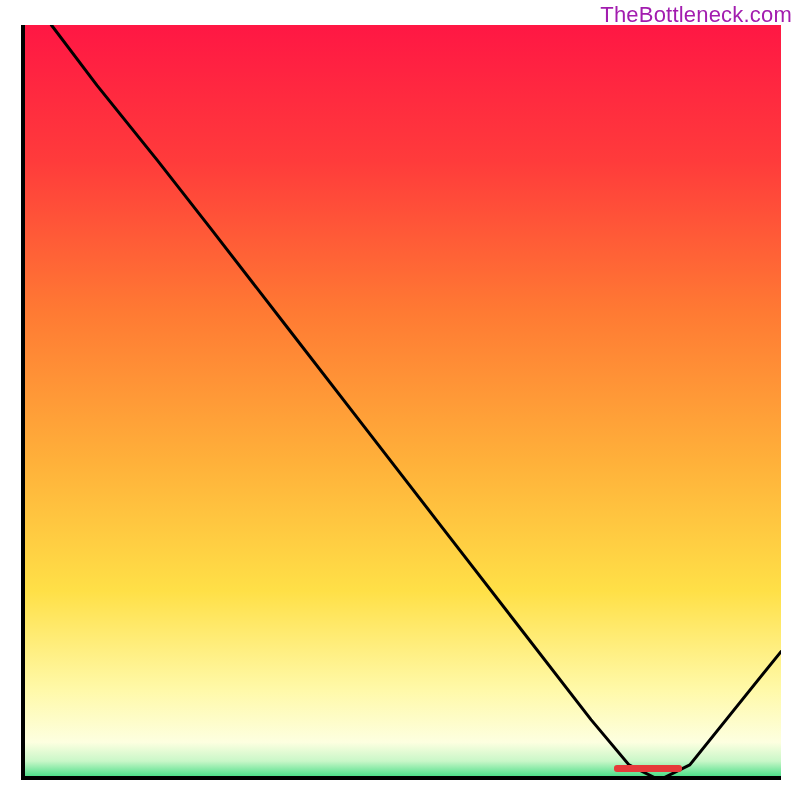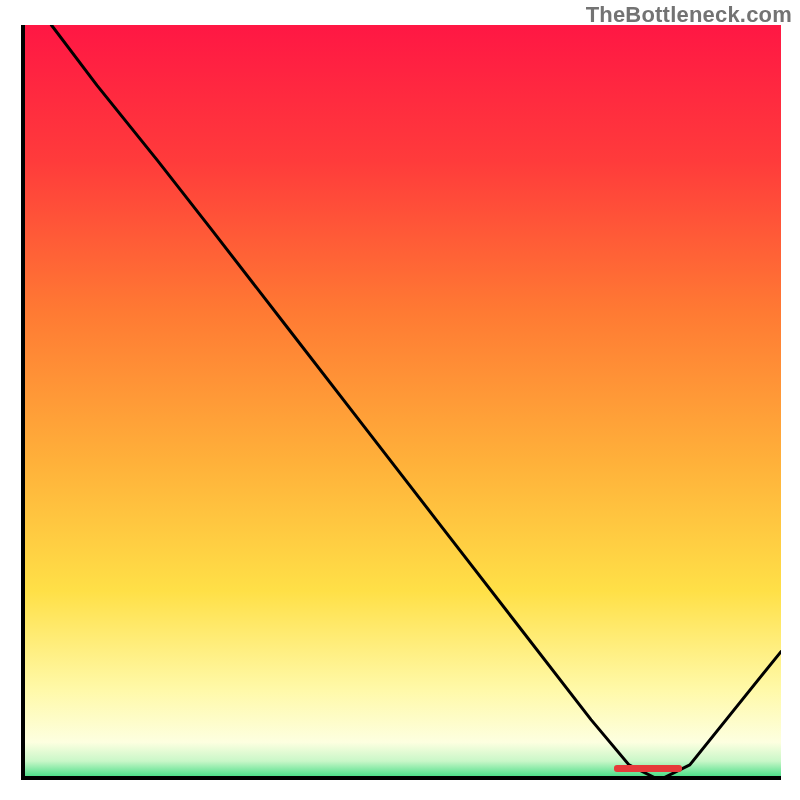--- a/index.html
+++ b/index.html
@@ -14,22 +14,22 @@
   .container {
     position: relative;
     width: 800px;
     height: 800px;
   }
   .watermark {
     position: absolute;
     top: 2px;
     right: 8px;
     font-size: 22px;
-    font-weight: 700;
-    color: #737373;
+    font-weight: 400;
+    color: #a21caf;
     letter-spacing: 0.2px;
   }
   .plot {
     position: absolute;
     left: 21px;
     top: 25px;
     width: 760px;
     height: 755px;
   }
   .gradient {

